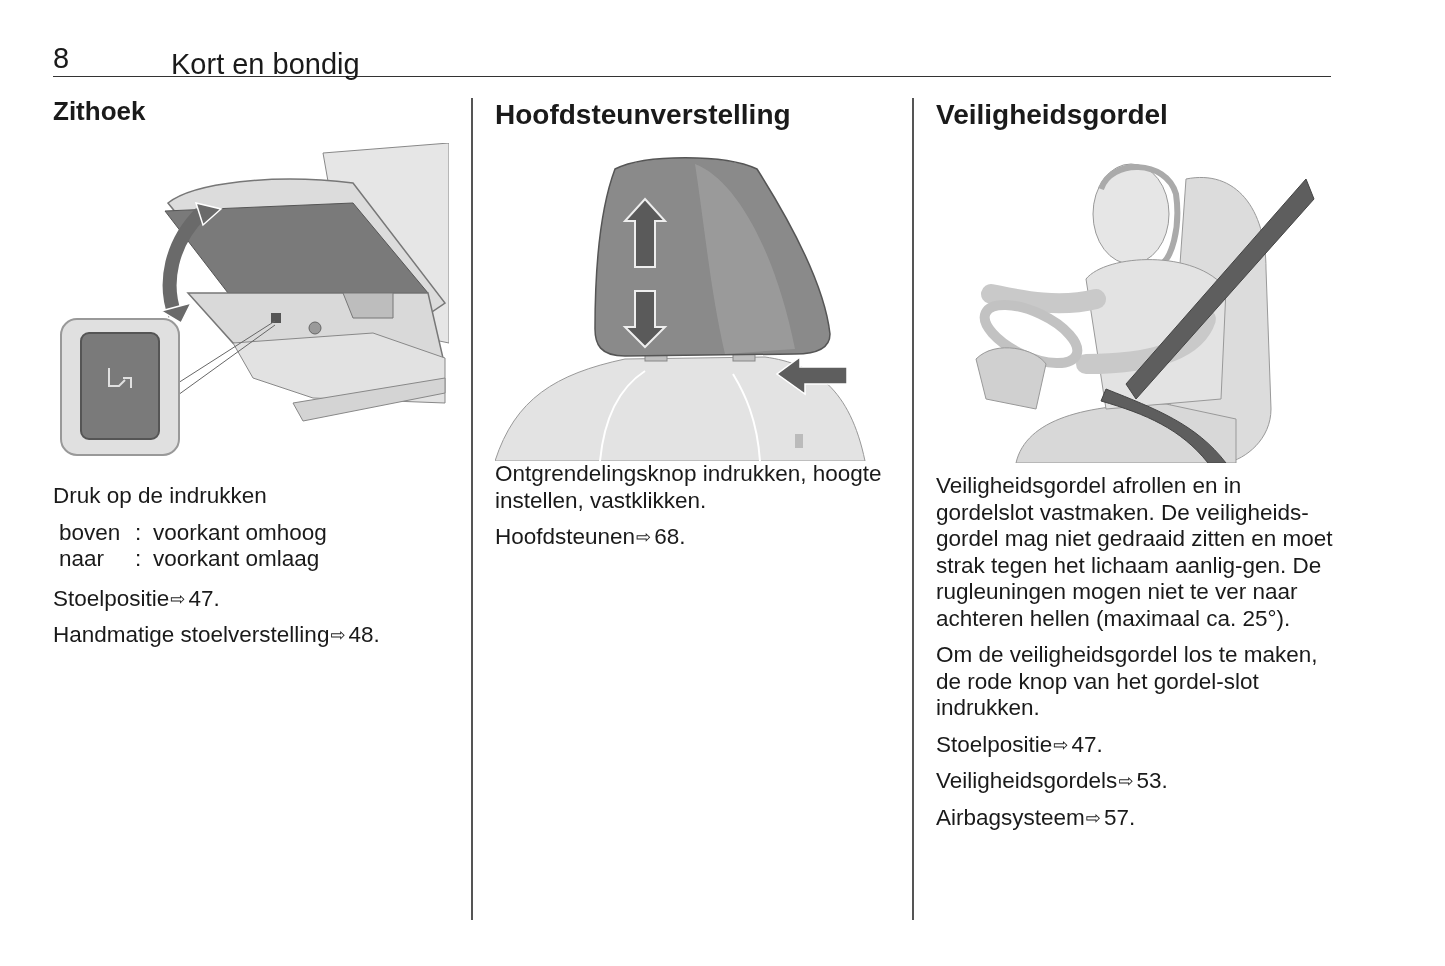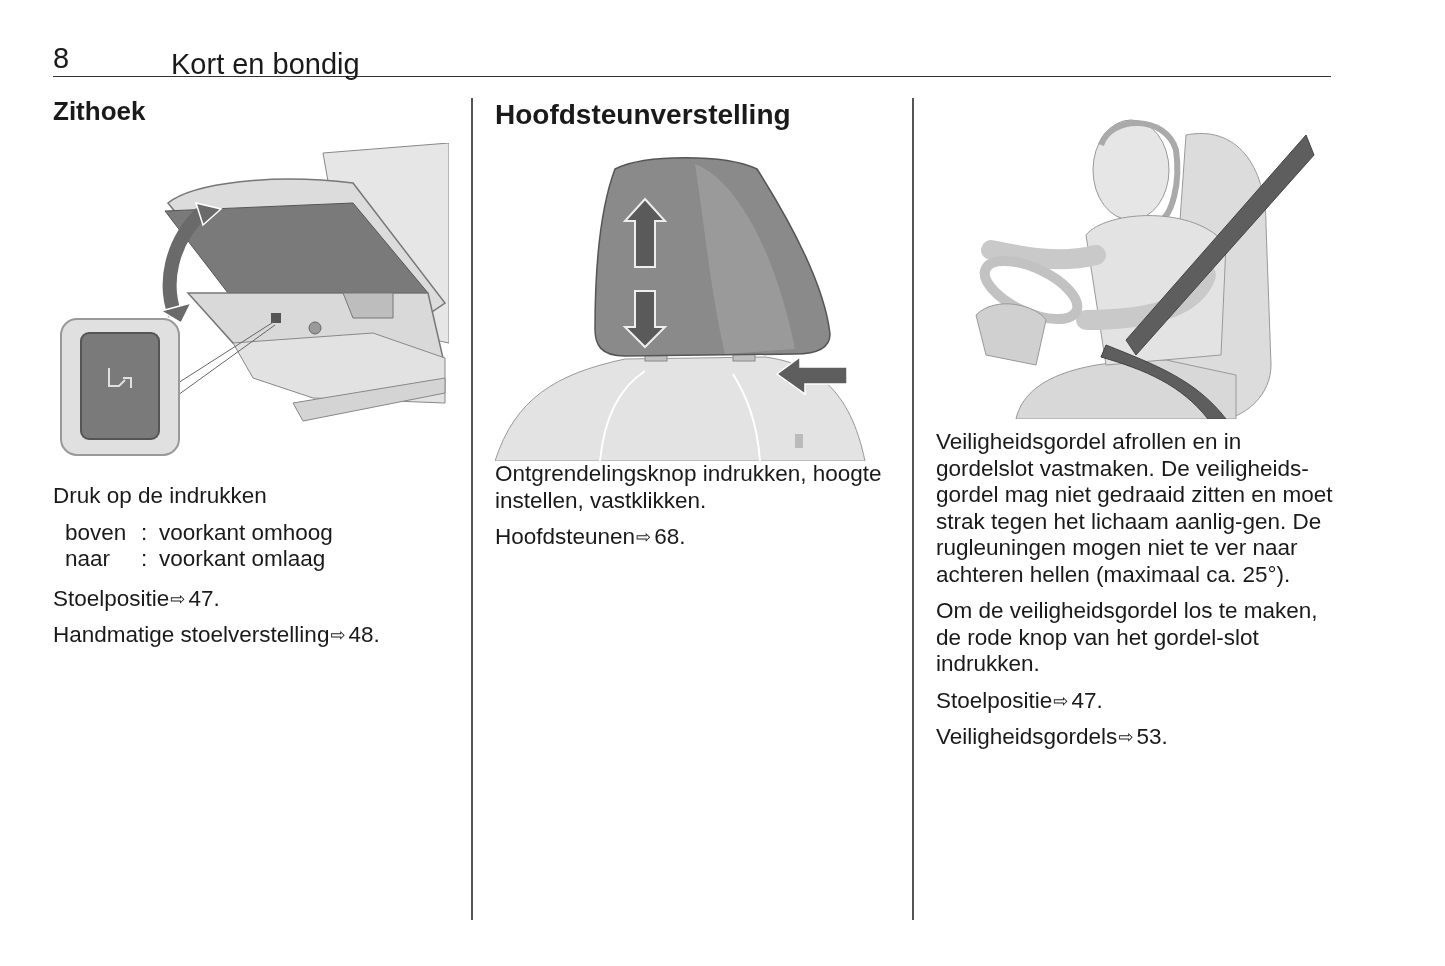--- a/index.html
+++ b/index.html
@@ -63,21 +63,21 @@
   .illustration {
     position: relative;
     background: #fff;
     overflow: hidden;
   }
   .text {
     font-size: 22.5px;
     line-height: 26.5px;
   }
   .para { margin: 0 0 10px 0; }
-  .def-list { margin: 0 0 13px 12px; }
+  .def-list { margin: 0 0 13px 6px; }
   .def-row { display: flex; }
   .def-term { width: 76px; }
   .def-colon { width: 18px; }
   .xref-arrow {
     display: inline-block;
     font-size: 18px;
     vertical-align: 1px;
     margin: 0 3px 0 1px;
   }
 </style>
@@ -157,20 +157,21 @@
   </div>
   <div class="text" style="">
     <p class="para">Ontgrendelingsknop indrukken, hoogte instellen, vastklikken.</p>
     <p class="para">
       <span>Hoofdsteunen</span><span class="xref-arrow">⇨</span><span>68.</span>
     </p>
   </div>
 </div>
 
 <div class="col col3">
+  <h2 class="section-title">Veiligheidsgordel</h2>
   <div class="illustration" style="width:396px;height:314px;margin-top:14px">
     <svg width="396" height="314" viewBox="0 0 396 314">
       <path d="M250 30 C300 20 330 60 330 120 L335 260 C335 290 310 310 290 314 L230 314 Z" fill="#dcdcdc" stroke="#999"></path>
       <path d="M80 314 C90 270 150 255 230 255 L300 270 L300 314 Z" fill="#d8d8d8" stroke="#999"></path>
       <ellipse cx="195" cy="65" rx="38" ry="50" fill="#e6e6e6" stroke="#999"></ellipse>
       <path d="M165 40 C175 10 230 10 240 45 C245 80 235 110 225 115" fill="none" stroke="#aaa" stroke-width="6"></path>
       <path d="M150 130 C170 105 260 100 290 140 L285 250 L170 260 Z" fill="#e3e3e3" stroke="#999"></path>
       <path d="M160 150 C120 160 80 150 55 145" fill="none" stroke="#c9c9c9" stroke-width="20" stroke-linecap="round"></path>
       <path d="M270 170 C260 200 220 215 150 215" fill="none" stroke="#c9c9c9" stroke-width="20" stroke-linecap="round"></path>
       <ellipse cx="95" cy="185" rx="50" ry="22" fill="none" stroke="#c2c2c2" stroke-width="10" transform="rotate(25 95 185)"></ellipse>
@@ -181,14 +182,17 @@
   </div>
   <div class="text" style="margin-top:10px">
     <p class="para">Veiligheidsgordel afrollen en in gordelslot vastmaken. De veiligheids-gordel mag niet gedraaid zitten en moet strak tegen het lichaam aanlig-gen. De rugleuningen mogen niet te ver naar achteren hellen (maximaal ca. 25°).</p>
     <p class="para">Om de veiligheidsgordel los te maken, de rode knop van het gordel-slot indrukken.</p>
     <p class="para">
       <span>Stoelpositie</span><span class="xref-arrow">⇨</span><span>47.</span>
     </p>
     <p class="para">
       <span>Veiligheidsgordels</span><span class="xref-arrow">⇨</span><span>53.</span>
     </p>
+    <p class="para">
+      <span>Airbagsysteem</span><span class="xref-arrow">⇨</span><span>57.</span>
+    </p>
   </div>
 </div>
 
 </body></html>

